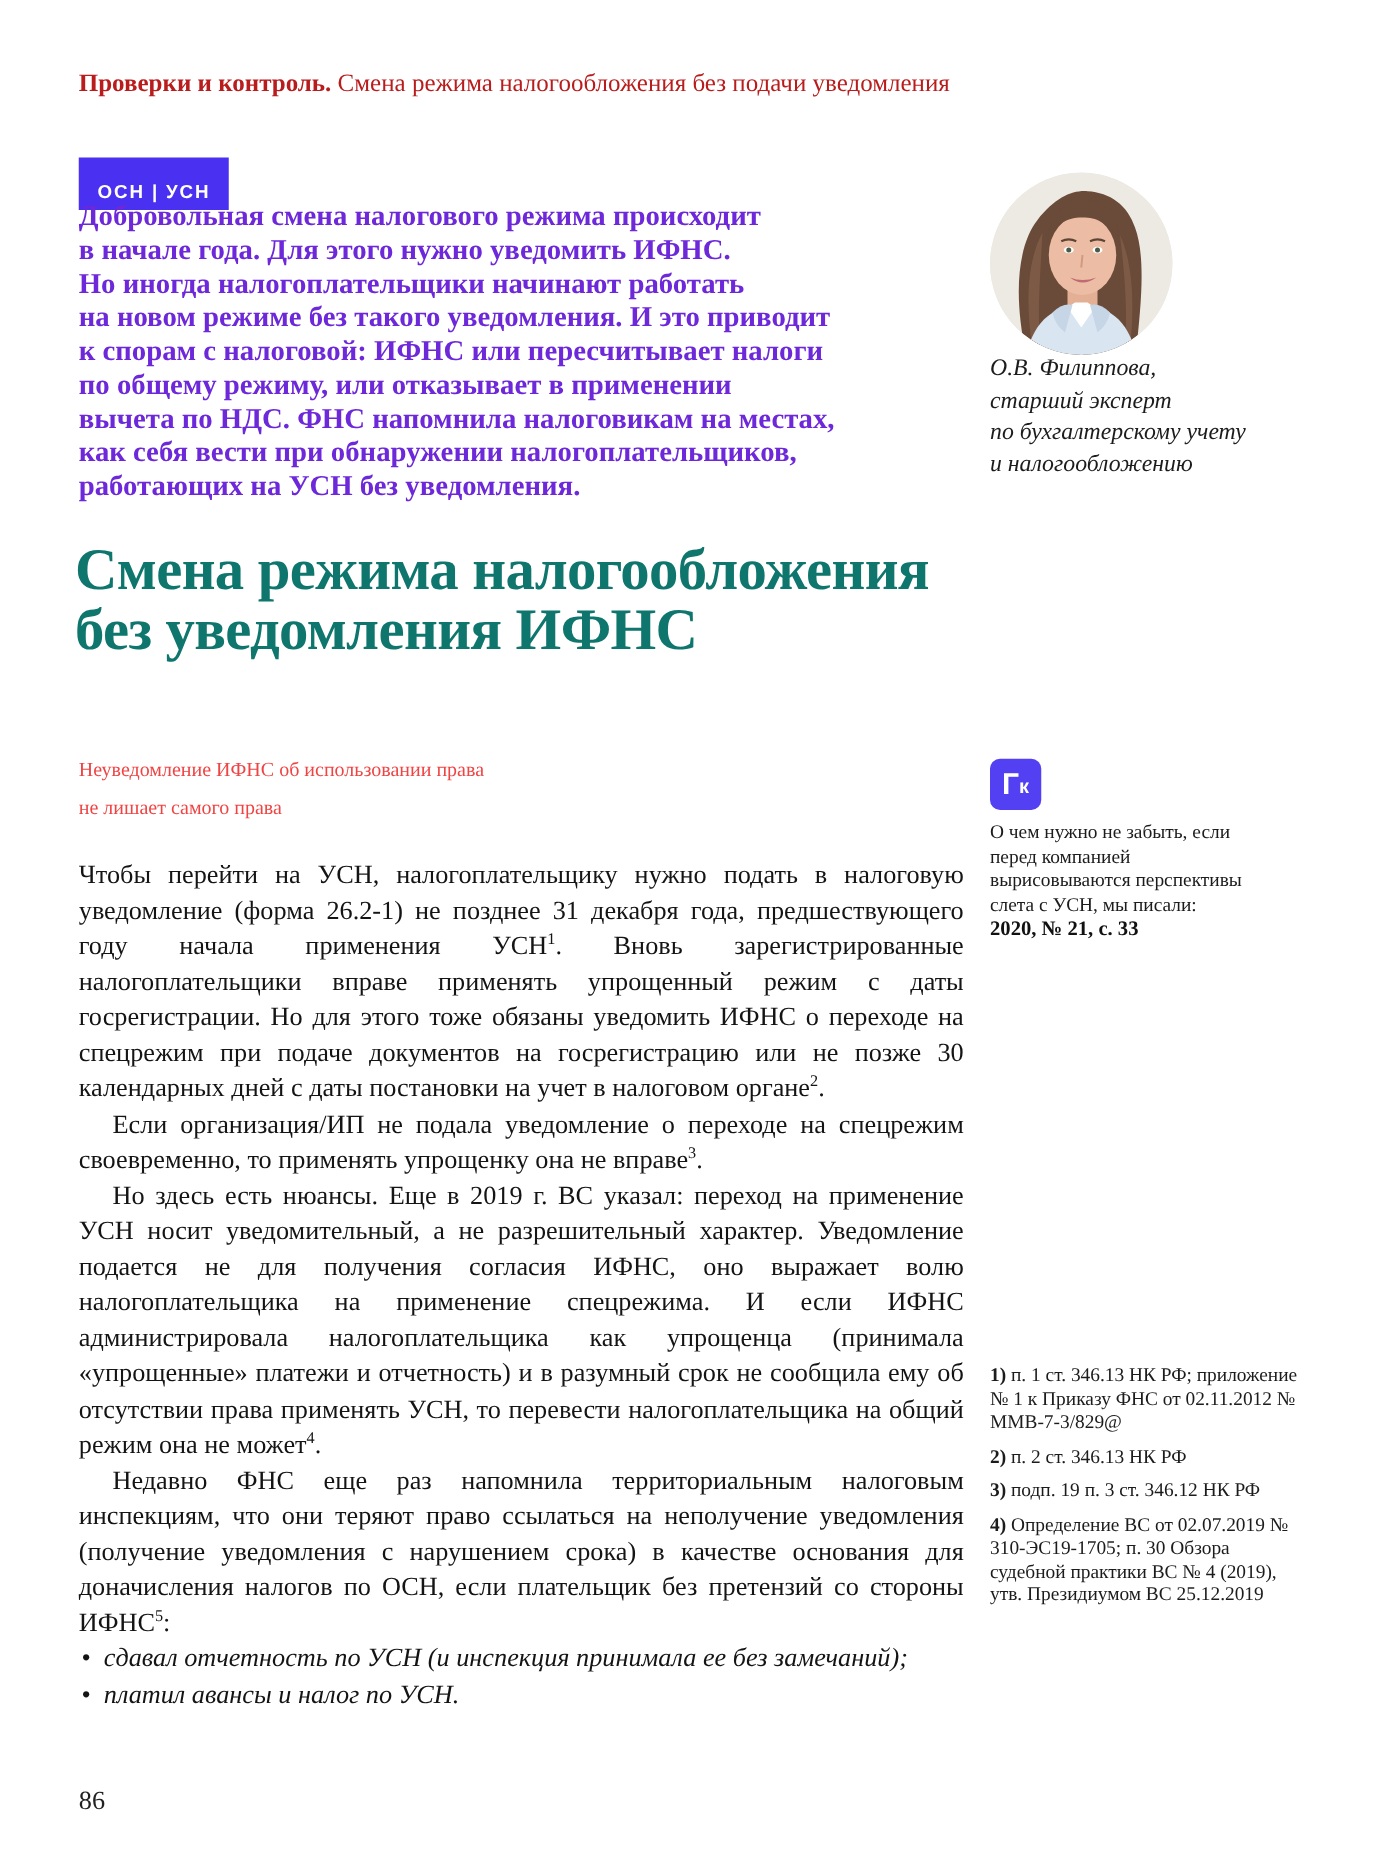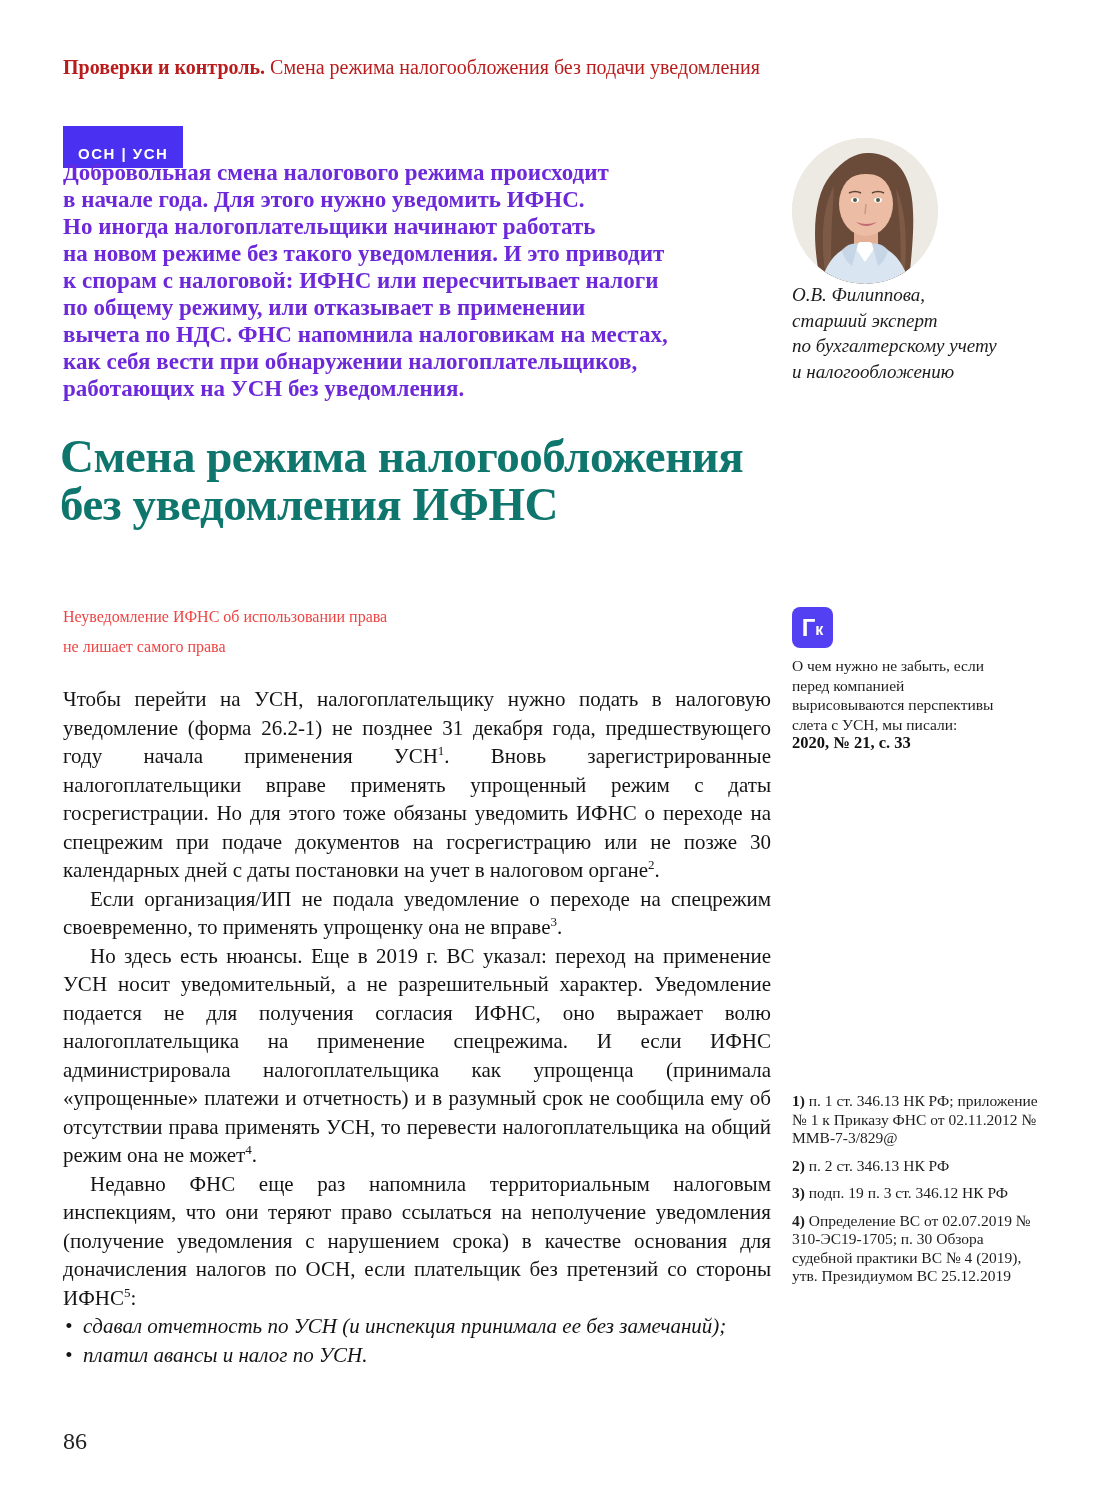--- a/index.html
+++ b/index.html
@@ -80,21 +80,21 @@
     position:absolute;left:792px;top:733px;width:258px;
     font-size:16.5px;font-weight:bold;color:#111111;
   }
   .footnotes{position:absolute;left:792px;top:1092px;width:252px;}
   .footnotes p{
     font-size:15.5px;line-height:18.5px;margin:0 0 9px 0;color:#1c1c1c;
   }
   .footnotes p b{font-weight:bold;}
   
   .page-num{
-    position:absolute;left:63px;top:1428px;font-size:24px;color:#222222;
+    position:absolute;left:63px;top:1428px;font-size:21px;color:#222222;
   }
 </style>
 </head>
 <body>
 
 <div class="kicker">
   <span class="section">Проверки и контроль.</span><span> Смена режима налогообложения без подачи уведомления</span>
 </div>
 
 <div class="badge">ОСН | УСН</div>

